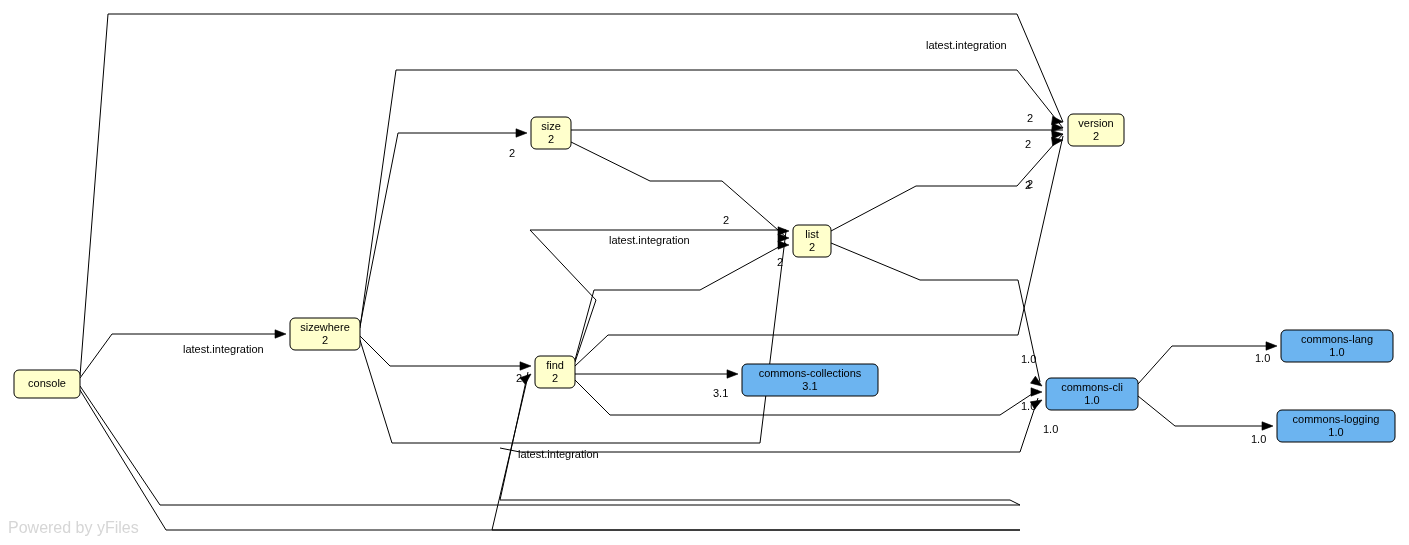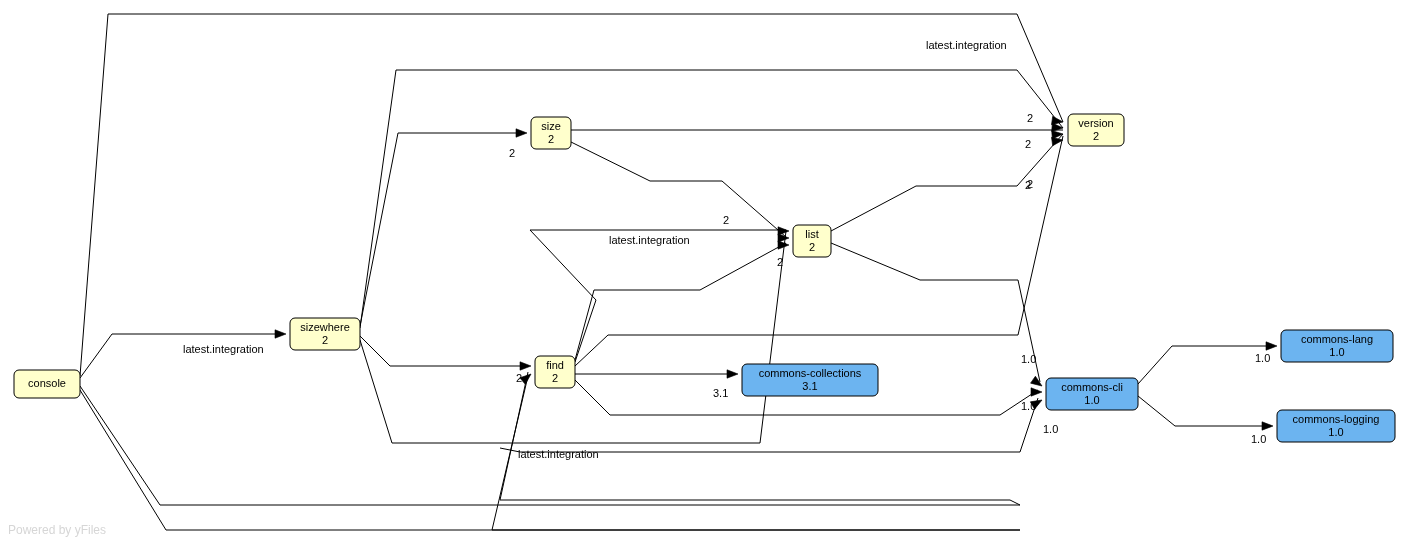--- a/index.html
+++ b/index.html
@@ -45,21 +45,21 @@
     font-size: 11px;
     fill: #000000;
     text-anchor: start;
     dominant-baseline: middle;
   }
   .watermark {
     position: absolute;
     left: 8px;
     bottom: 8px;
     font-family: "Liberation Sans", sans-serif;
-    font-size: 12px;
+    font-size: 16px;
     color: #d6d6d6;
     user-select: none;
   }
 </style>
 </head>
 <body>
 
 <div id="canvas">
   <svg id="graph" viewBox="0 0 1409 545" xmlns="http://www.w3.org/2000/svg">
     <g id="edges-layer">

